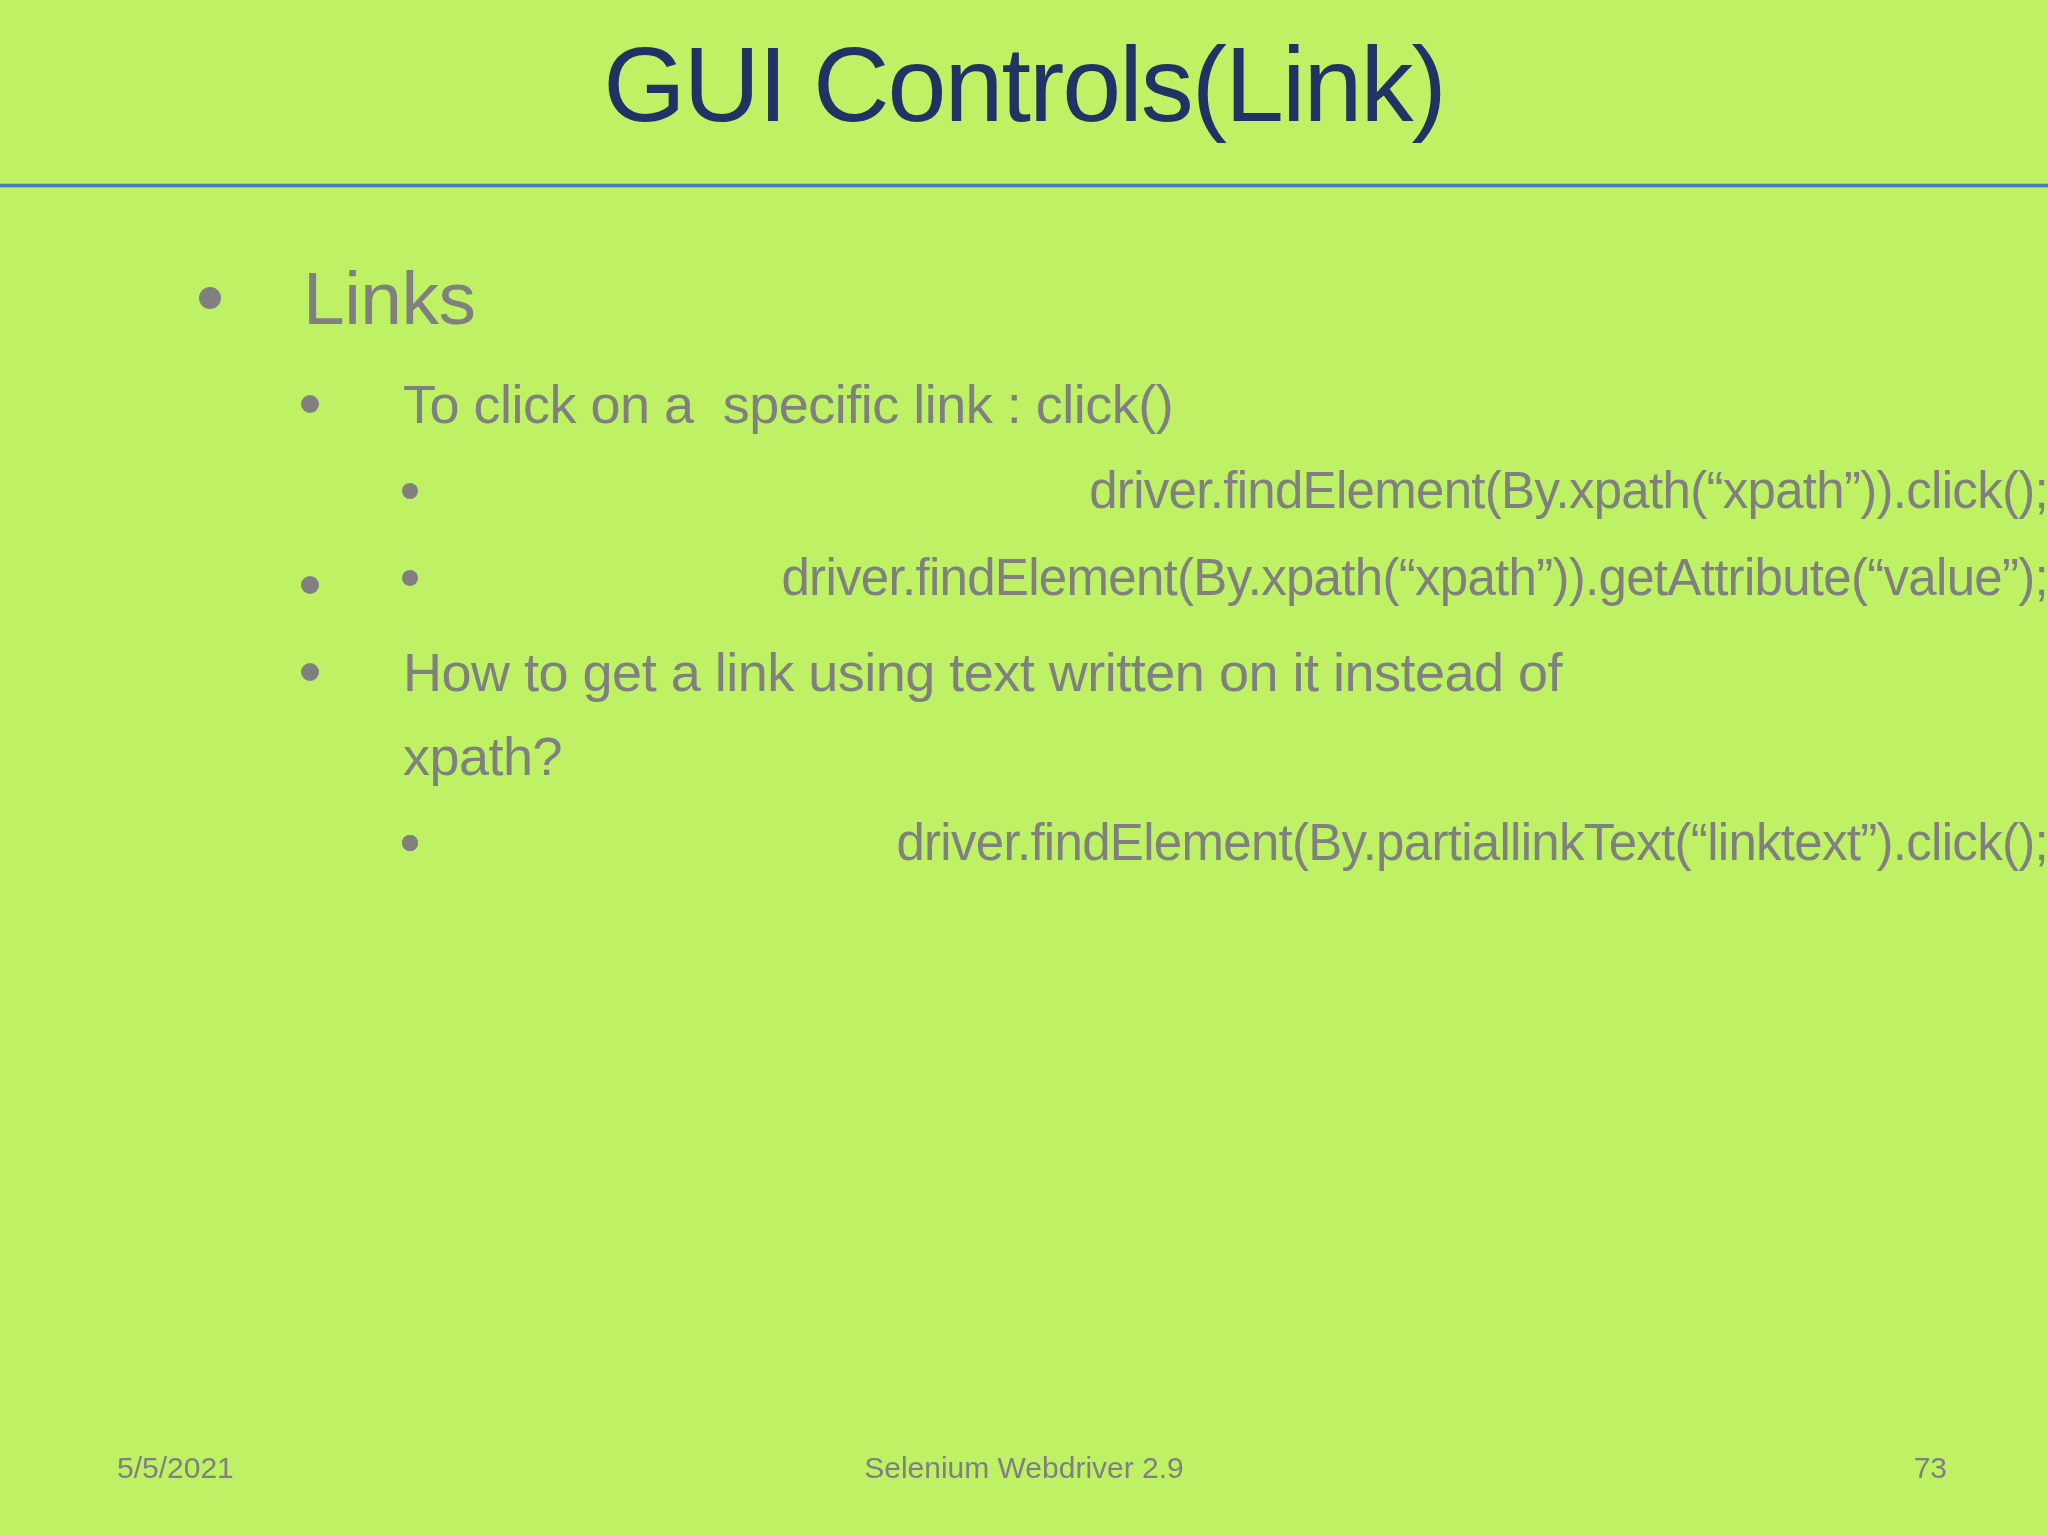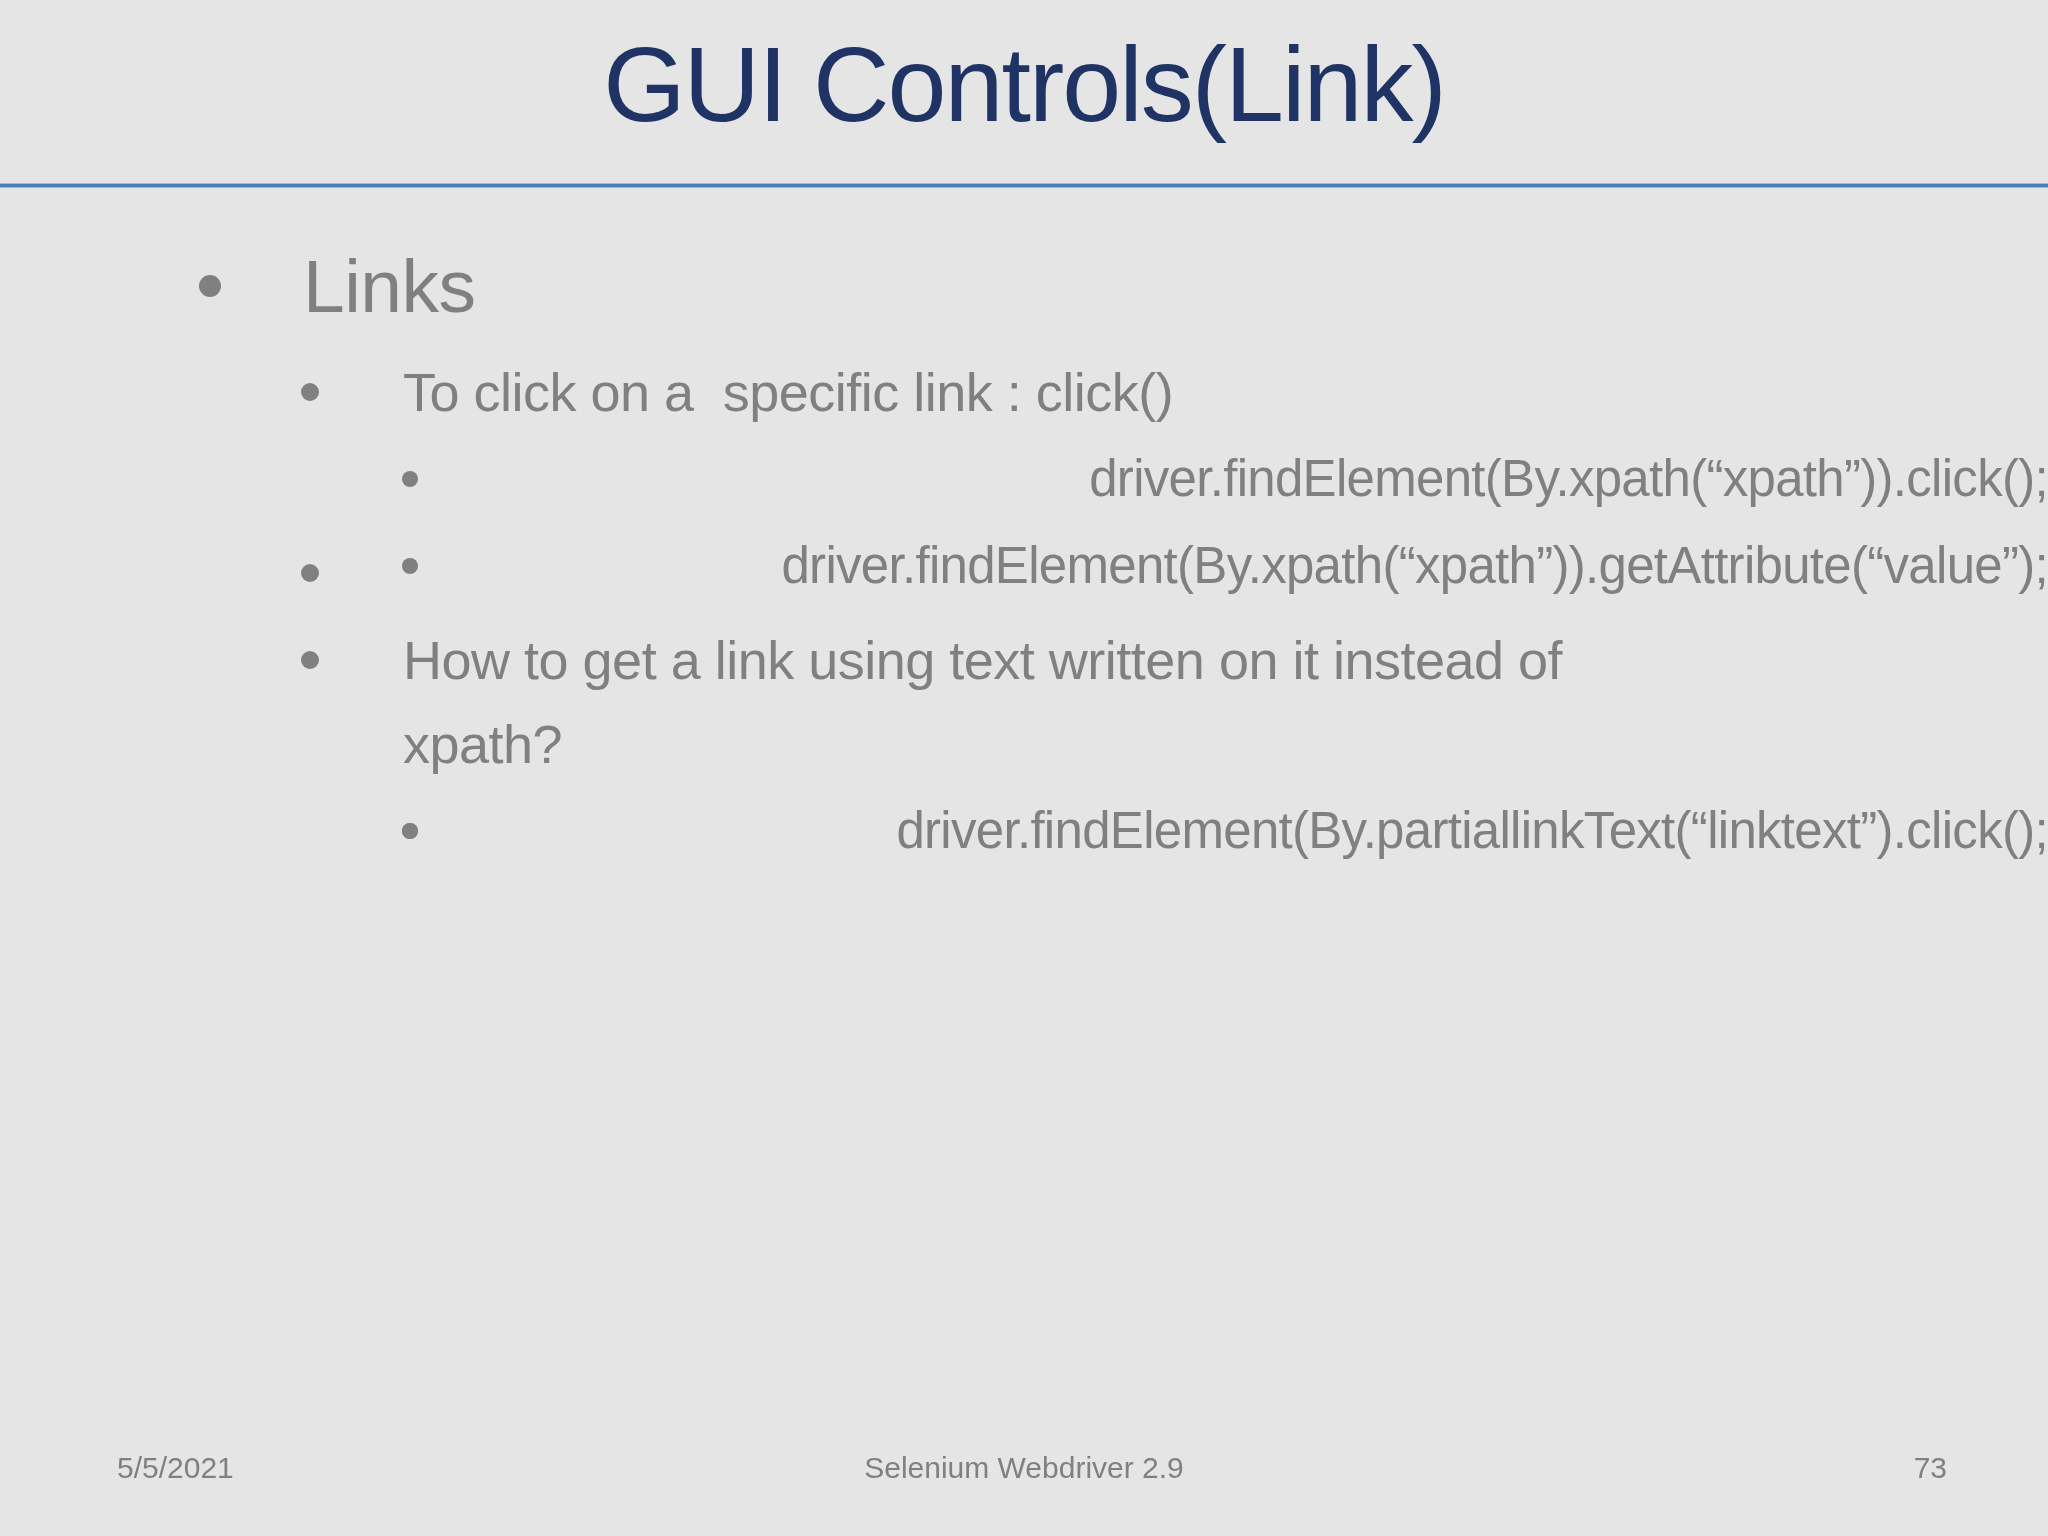--- a/index.html
+++ b/index.html
@@ -1,20 +1,20 @@
 <!DOCTYPE html>
 <html><head>
 <meta charset="utf-8">
 <style>
   html, body { margin: 0; padding: 0; background: #ffffff; }
   .slide {
     position: relative;
     width: 2048px;
     height: 1536px;
-    background: #e5e5e5;
+    background: #bef264;
     overflow: hidden;
     font-family: "Liberation Sans", sans-serif;
   }
   
   .title {
     position: absolute;
     top: 22px;
     left: 0;
     width: 100%;
     margin: 0;
@@ -45,21 +45,21 @@
   .row .txt {
     display: block;
     white-space: pre-wrap;
     letter-spacing: -0.5px;
   }
   .dot {
     position: absolute;
     border-radius: 50%;
     background: #808080;
   }
-  .lv1 { font-size: 75px; line-height: 97px; padding-left: 303px; }
+  .lv1 { font-size: 75px; line-height: 97px; padding-left: 303px; margin-top: 12px; }
   .lv1 .dot { left: 199px; top: 37px; width: 22px; height: 22px; }
 
   .lv2 { font-size: 54px; line-height: 84px; padding-left: 403px; margin-top: 17px; }
   .lv2 .dot { left: 301px; top: 33px; width: 18px; height: 18px; }
 
   .lv3 { font-size: 51px; line-height: 70px; padding-left: 508px; margin-top: 10px; }
   .lv3 .txt { letter-spacing: -0.7px; text-align: right; }
   .lv3 .dot { left: 402px; top: 27px; width: 16px; height: 16px; }
 
   .lv1 + .lv2 { margin-top: 15px; }

